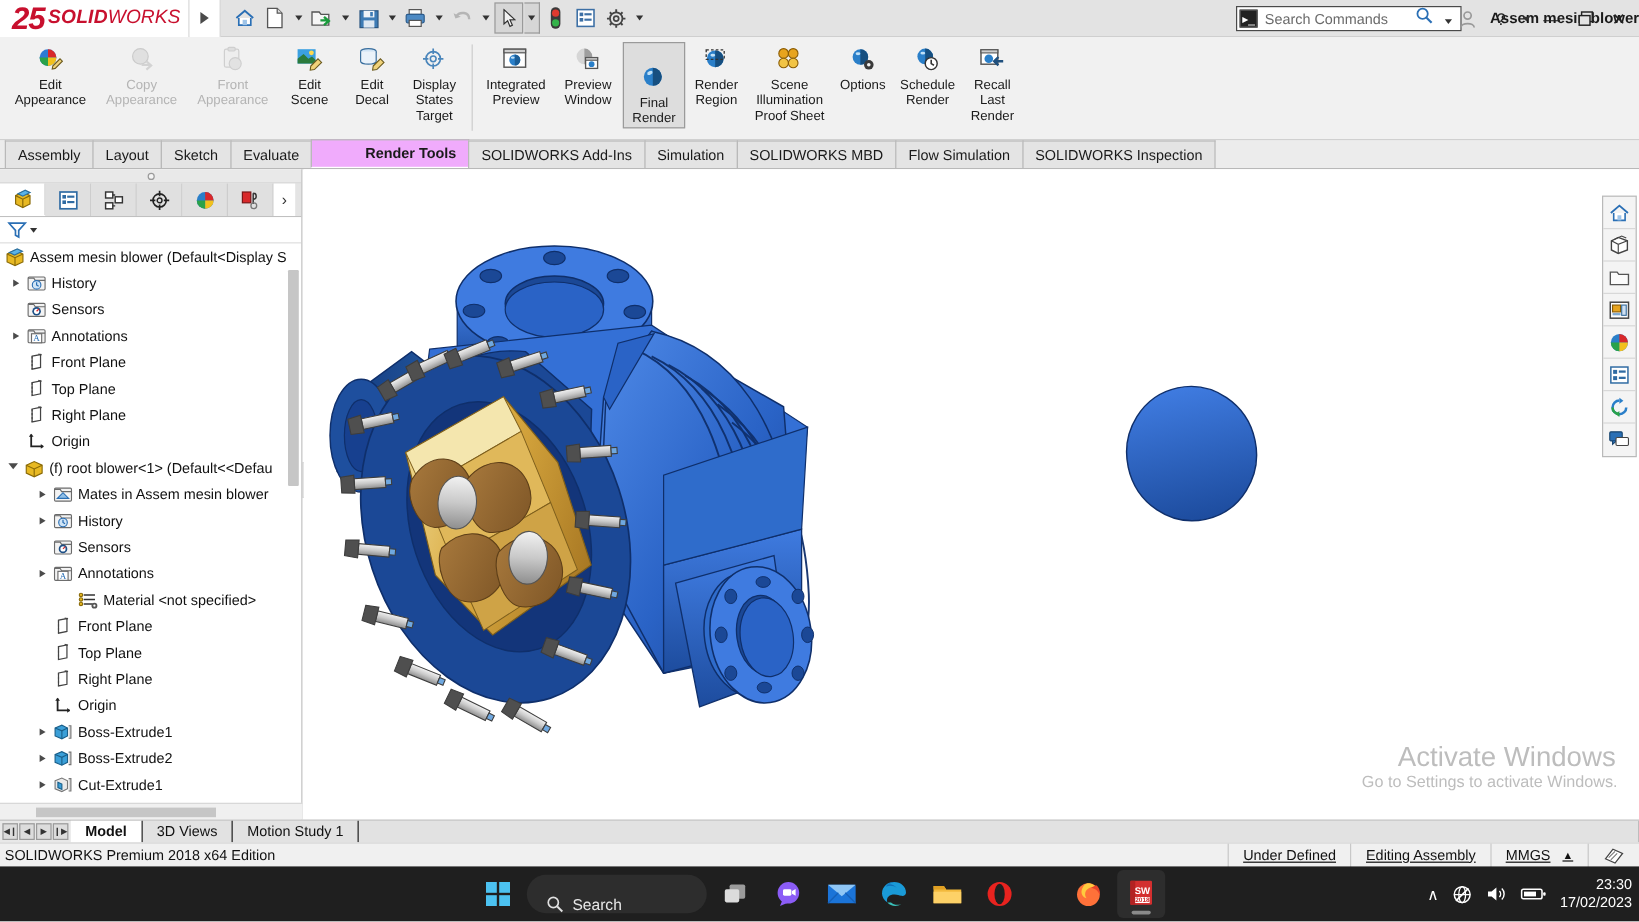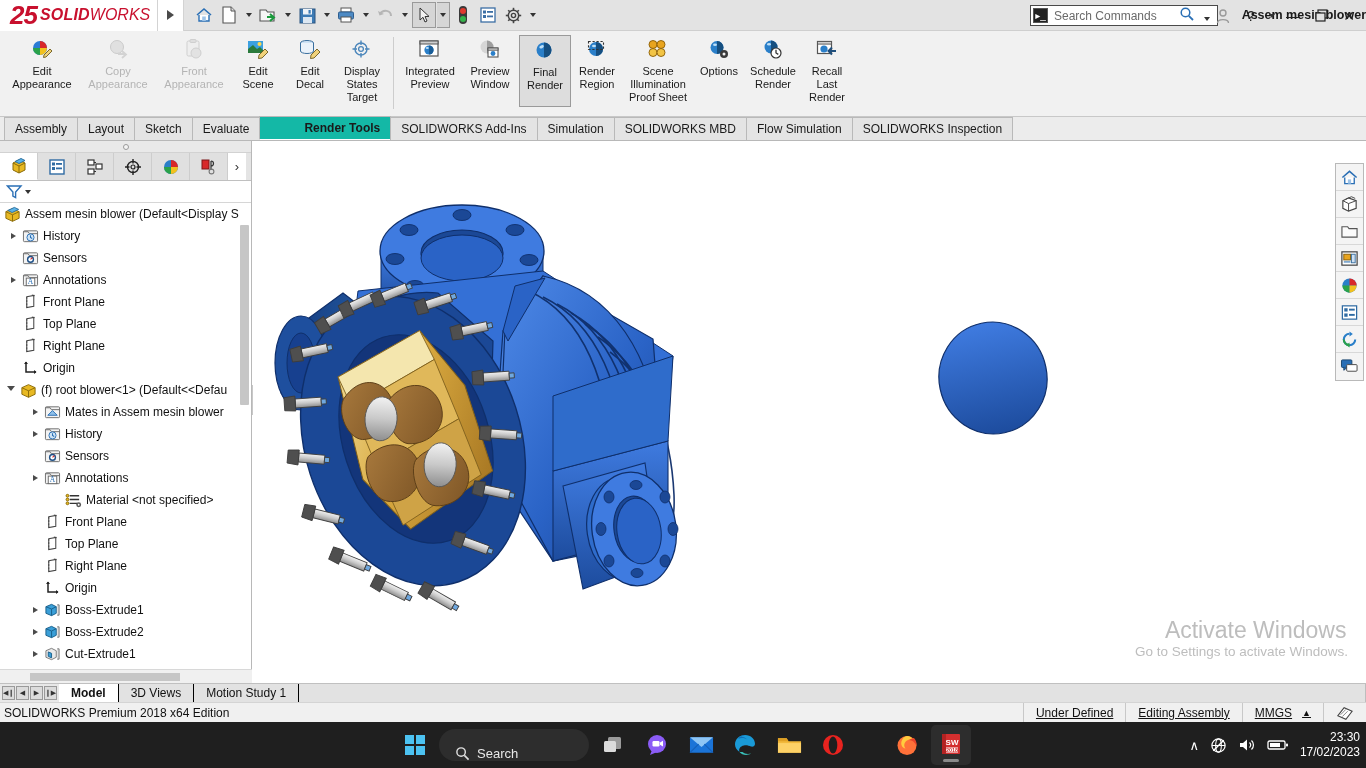--- a/index.html
+++ b/index.html
@@ -54,39 +54,39 @@
   
   .ribbon {
     position:absolute; top:31px; left:0; width:1366px; height:86px;
     background:#f1f1f1; border-bottom:1px solid #c8c8c8;
     display:flex; align-items:flex-start; padding-top:4px;
   }
   .rgroup { display:flex; align-items:flex-start; }
   .rbtn {
     width:auto; min-width:52px; padding:2px 5px 0;
     display:flex; flex-direction:column; align-items:center;
-    font-size:11px; color:#1a1a1a; line-height:13px; text-align:center;
+    font-size:11px; color:#1a1a1a; line-height:13px; text-align:center;justify-content:flex-end;
   }
   .rbtn.disabled { color:#b4b4b4; }
   .rbtn.active { background:#dddddd; border:1px solid #9a9a9a; }
   .ricon { width:26px;height:26px; margin-bottom:2px; display:flex;align-items:center;justify-content:center; }
   .rsep { width:1px; background:#cdcdcd; height:72px; margin:2px 5px 0; }
 
   
   .cmdtabs {
     position:absolute; top:117px; left:0; width:1366px; height:24px;
     background:#ececec; display:flex; align-items:flex-end; border-bottom:1px solid #b8b8b8;
   }
   .ctab {
     height:23px; display:flex; align-items:center; padding:0 10px;
     font-size:12px; color:#1a1a1a;
     background:#e4e4e4; border:1px solid #b9b9b9; border-bottom:none;
     margin-right:-1px;
   }
-  .ctab.active { background:#14b8a6; font-weight:bold; height:24px; border-bottom:1px solid #fff;padding-left:44px; }
+  .ctab.active { background:#f0abfc; font-weight:bold; height:24px; border-bottom:1px solid #fff;padding-left:44px; }
 
   
   .leftpanel {
     position:absolute; top:141px; left:0; width:252px; height:542px;
     background:#ffffff; border-right:1px solid #b8b8b8;
   }
   .panel-grip { height:12px; background:#e9e9e9; display:flex;align-items:center;justify-content:center;border-bottom:1px solid #d2d2d2; }
   .grip-dot { width:6px;height:6px;border-radius:50%;border:1px solid #9a9a9a;background:#f4f4f4; }
   .panel-tabs { height:28px; background:#e4e4e4; display:flex; align-items:stretch; border-bottom:1px solid #c0c0c0; }
   .ptab { width:38px; display:flex;align-items:center;justify-content:center; border-right:1px solid #cdcdcd; background:#e0e0e0; }

